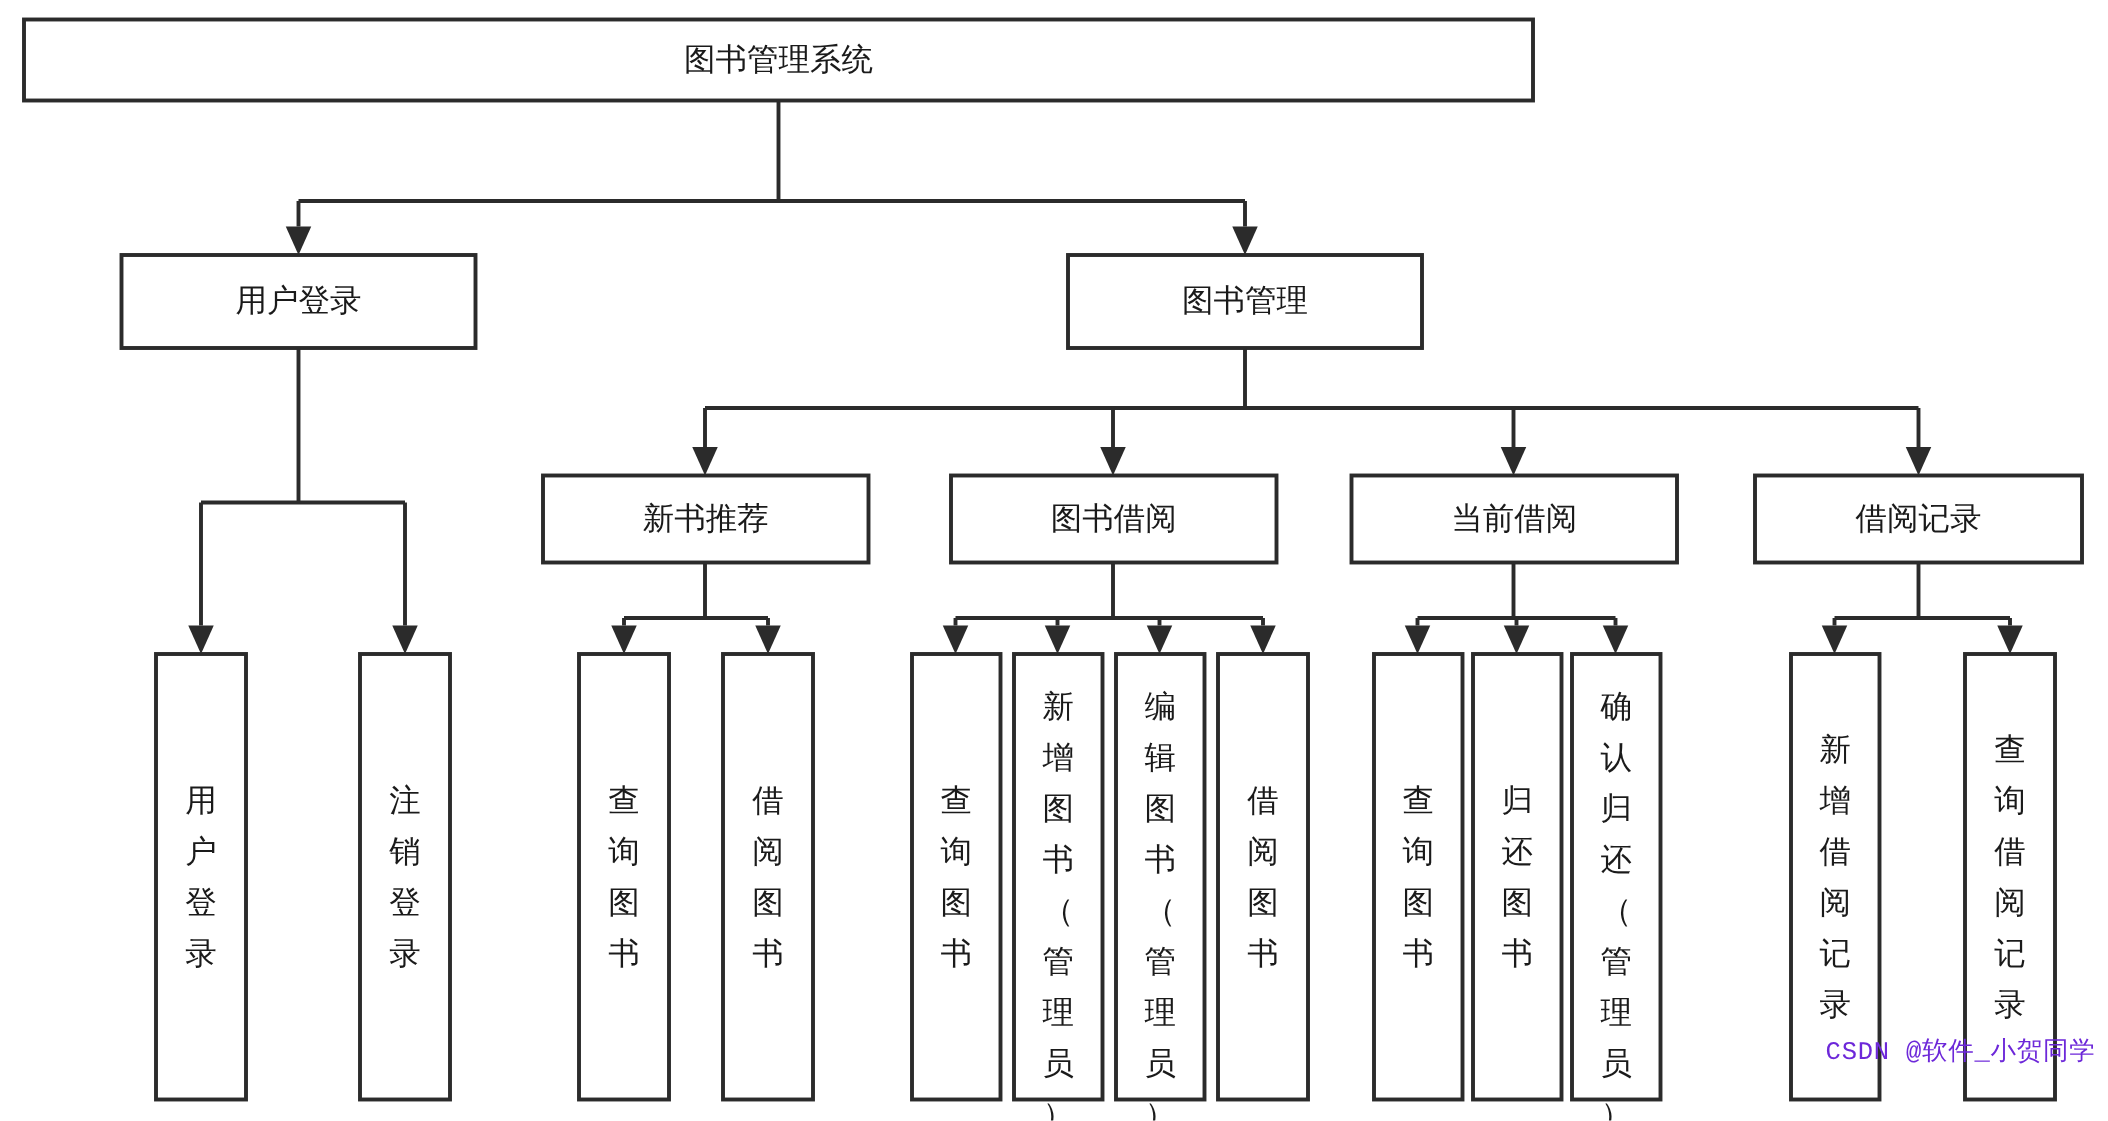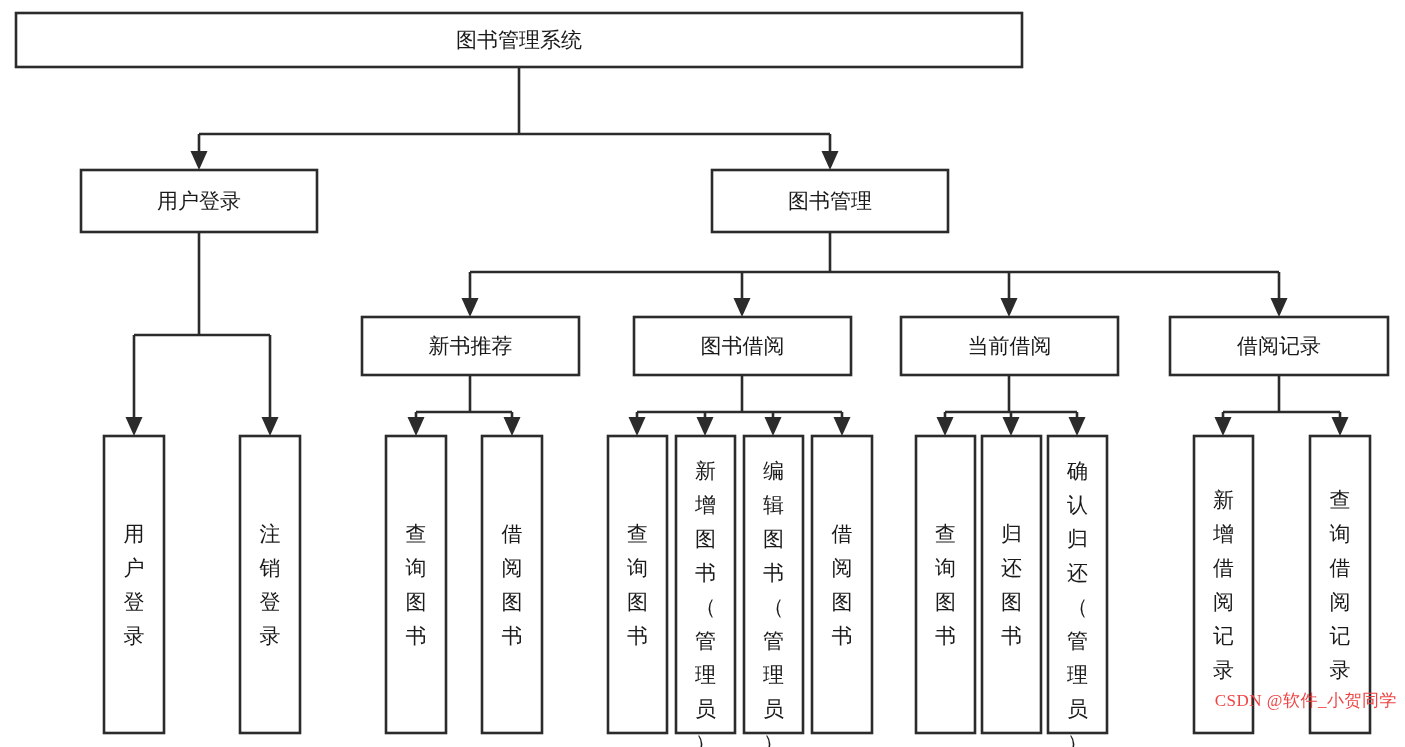--- a/index.html
+++ b/index.html
@@ -53,23 +53,23 @@
     stroke-linecap: butt;
   }
   .arrow-head {
     fill: #2b2b2b;
     stroke: none;
   }
   .watermark-text {
     position: absolute;
     right: 8px;
     bottom: 6px;
-    font-family: Liberation Serif, serif;
+    font-family: Liberation Mono, monospace;
     font-size: 17px;
-    color: #ef4444;
+    color: #6d28d9;
     letter-spacing: 0.5px;
     white-space: nowrap;
     user-select: none;
   }
 </style>
 </head>
 <body>
 
 <div id="diagram-root">
   <svg class="diagram-canvas" id="diagram-svg" viewBox="0 0 1405 747" xmlns="http://www.w3.org/2000/svg">

